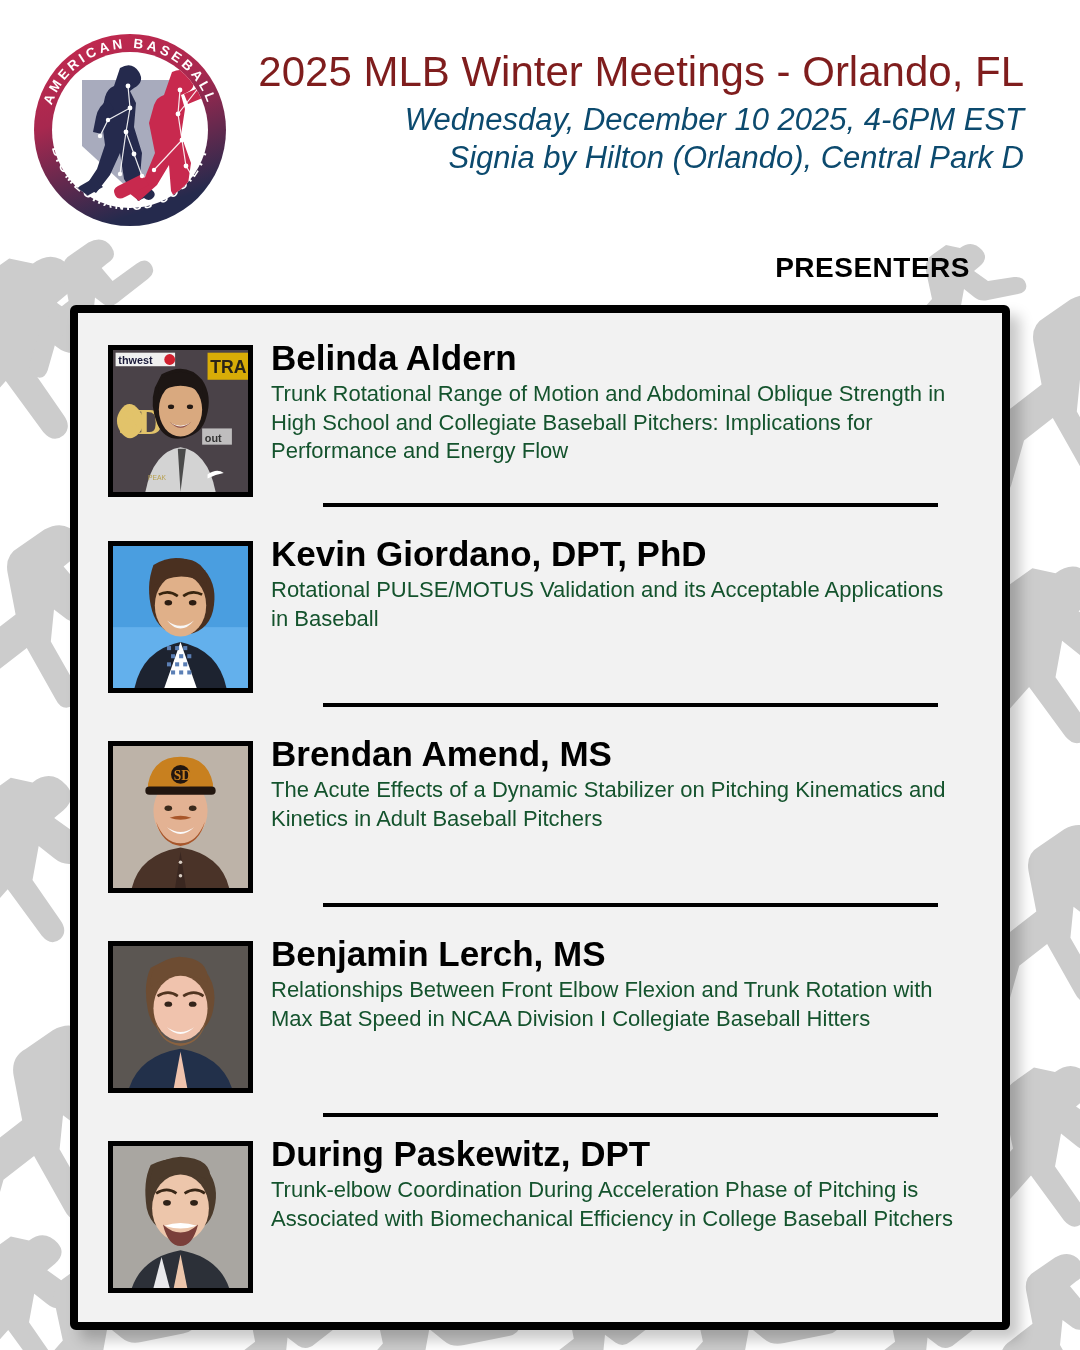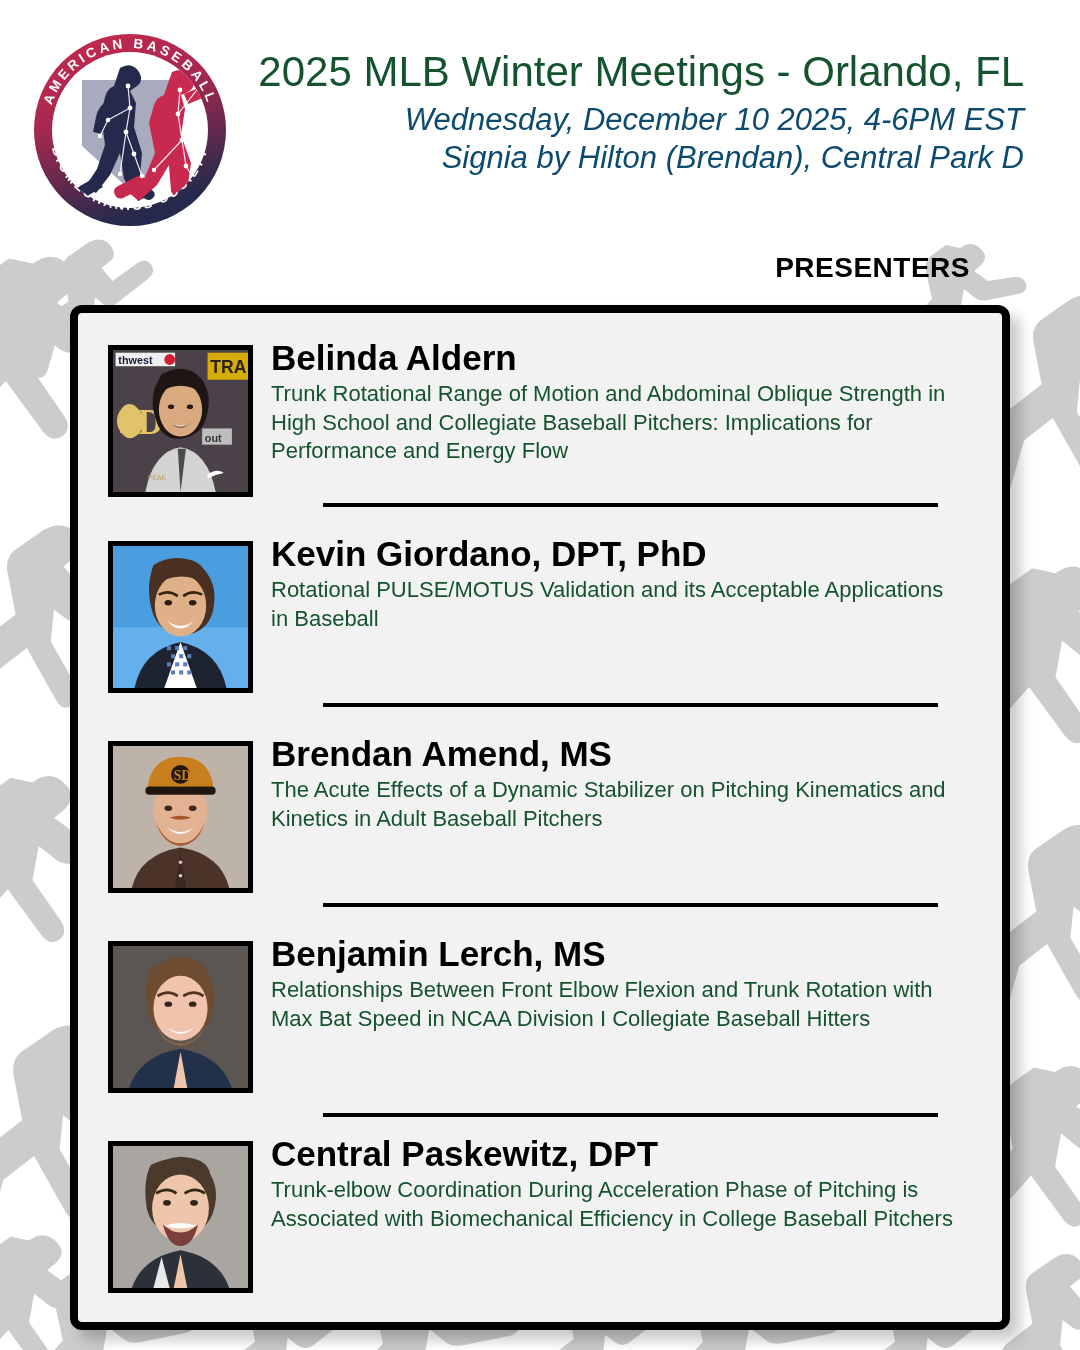--- a/index.html
+++ b/index.html
@@ -60,21 +60,21 @@
     font-weight:bold;
     color:#252a4d;
     letter-spacing:-0.5px;
     line-height:1.02;
     white-space:nowrap;
     font-stretch:condensed;
   }
   .t-sub {
     font-size:42px;
     font-weight:400;
-    color:#14532d;
+    color:#7f1d1d;
     line-height:1.12;
     margin-top:4px;
     white-space:nowrap;
   }
   .t-line {
     font-size:31px;
     font-style:italic;
     font-weight:400;
     color:#0c4a6e;
     line-height:1.22;
@@ -97,21 +97,21 @@
   
   #card {
     position:absolute;
     z-index:2;
     left:70px;
     top:305px;
     width:940px;
     height:1025px;
     background:#f2f2f2;
     border:8px solid #000000;
-    border-radius:12px;
+    border-radius:6px;
     box-shadow:10px 10px 14px rgba(0,0,0,0.22);
     padding:14px 0 12px 0;
   }
 
   .presenter {
     position:relative;
     display:flex;
     align-items:flex-start;
     height:200px;
   }
@@ -281,21 +281,21 @@
             <path d="M154 90 L176 62 L192 56"></path>
             <path d="M158 116 L130 146"></path>
           </g>
         </g>
       </svg>
     </div>
 
     <div id="title-block">
       <div class="t-sub">2025 MLB Winter Meetings - Orlando, FL</div>
       <div class="t-line first">Wednesday, December 10 2025, 4-6PM EST</div>
-      <div class="t-line">Signia by Hilton (Brendan), Central Park D</div>
+      <div class="t-line">Signia by Hilton (Orlando), Central Park D</div>
     </div>
   </div>
 
   <div id="presenters-heading">PRESENTERS</div>
 
   <div id="card">
 
     <div class="presenter p0">
       <div class="photo">
         <svg viewBox="0 0 100 105" preserveAspectRatio="xMidYMid slice" xmlns="http://www.w3.org/2000/svg">
@@ -427,19 +427,19 @@
           <ellipse cx="60" cy="42" rx="2.9" ry="2.1" fill="#2f2218"></ellipse>
           <path d="M32 35 q8 -5 15 0 M53 35 q8 -5 15 0" stroke="#382616" stroke-width="2" fill="none"></path>
           <path d="M37 58 q13 12 26 0 q-4 16 -13 16 q-9 0 -13 -16z" fill="#7a3f3a"></path>
           <path d="M38 59 q12 -4 24 0 q-12 4 -24 0z" fill="#ffffff"></path>
           <path d="M14 105 q8 -23 36 -28 q28 5 36 28z" fill="#2c3038"></path>
           <path d="M50 80 l-5 25 h10z" fill="#edc6ab"></path>
           <path d="M36 82 l6 23 l-12 0z" fill="#e9e9ec"></path>
         </svg>
       </div>
       <div class="pinfo">
-        <div class="pname">Central Paskewitz, DPT</div>
+        <div class="pname">During Paskewitz, DPT</div>
         <div class="ptitle">Trunk-elbow Coordination During Acceleration Phase of Pitching is Associated with Biomechanical Efficiency in College Baseball Pitchers</div>
       </div>
     </div>
 
   </div>
 </div>
 
 </body></html>

